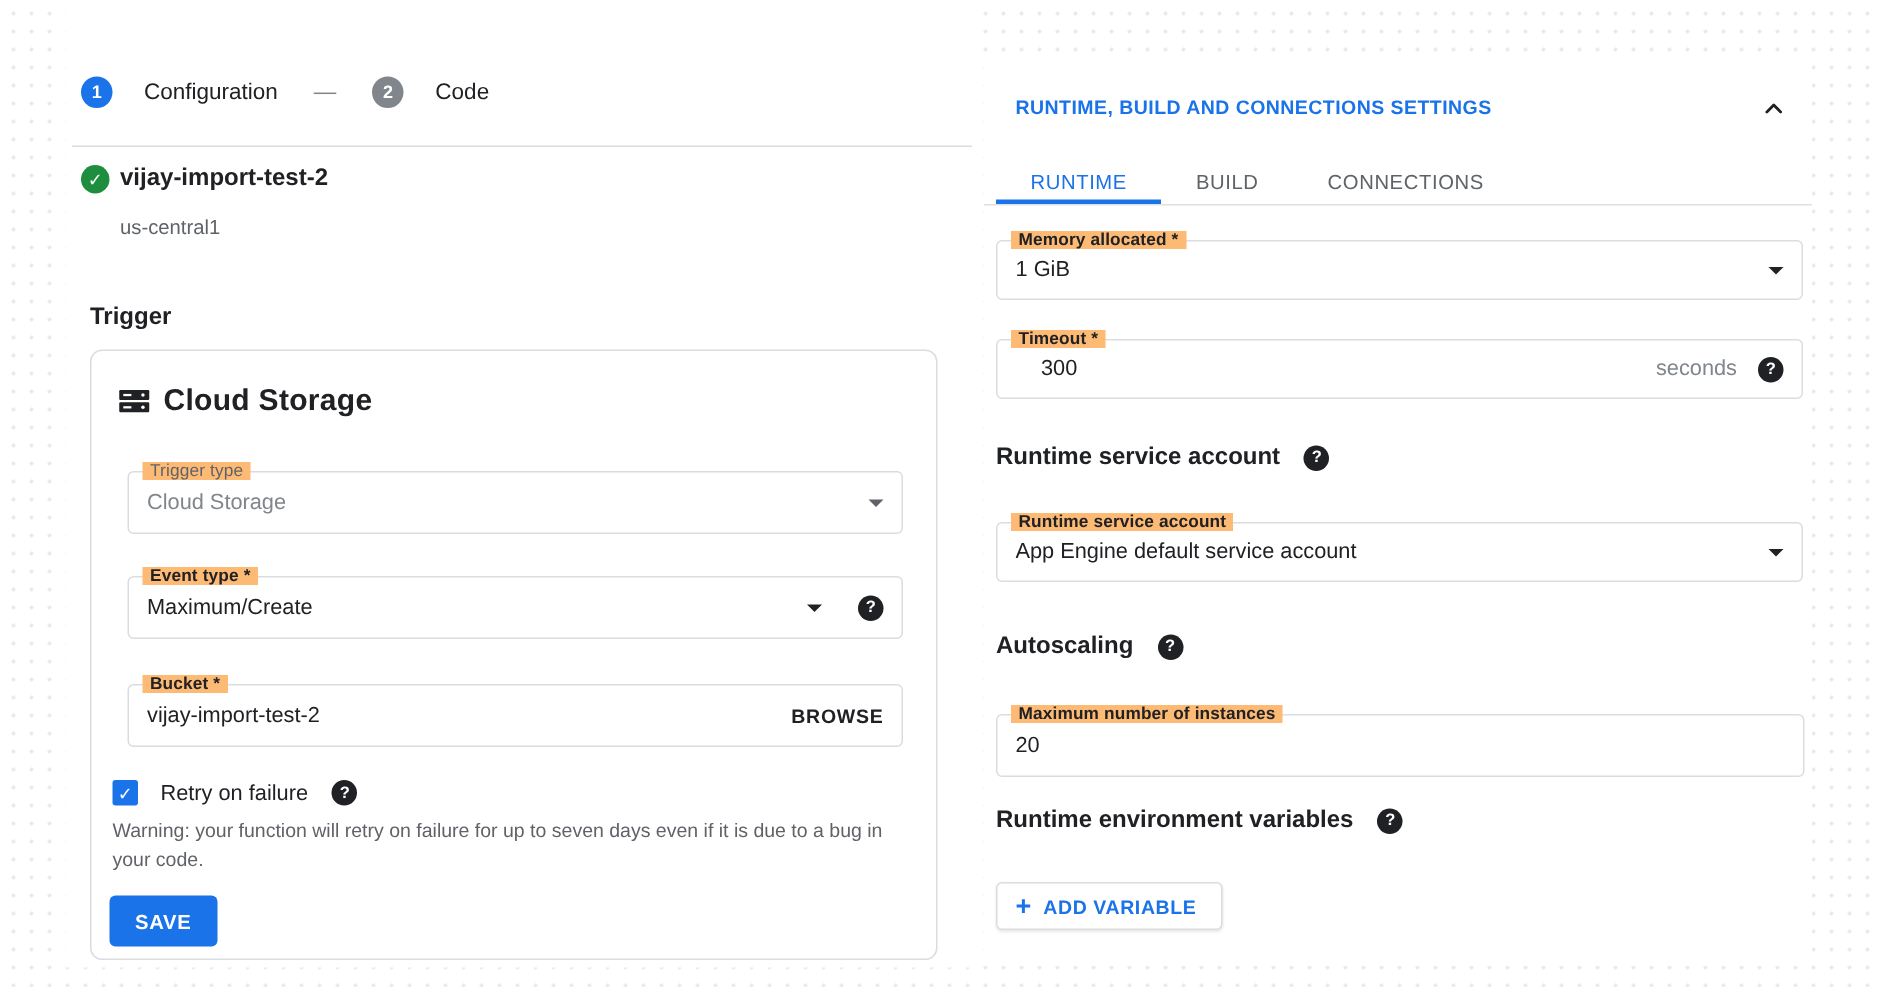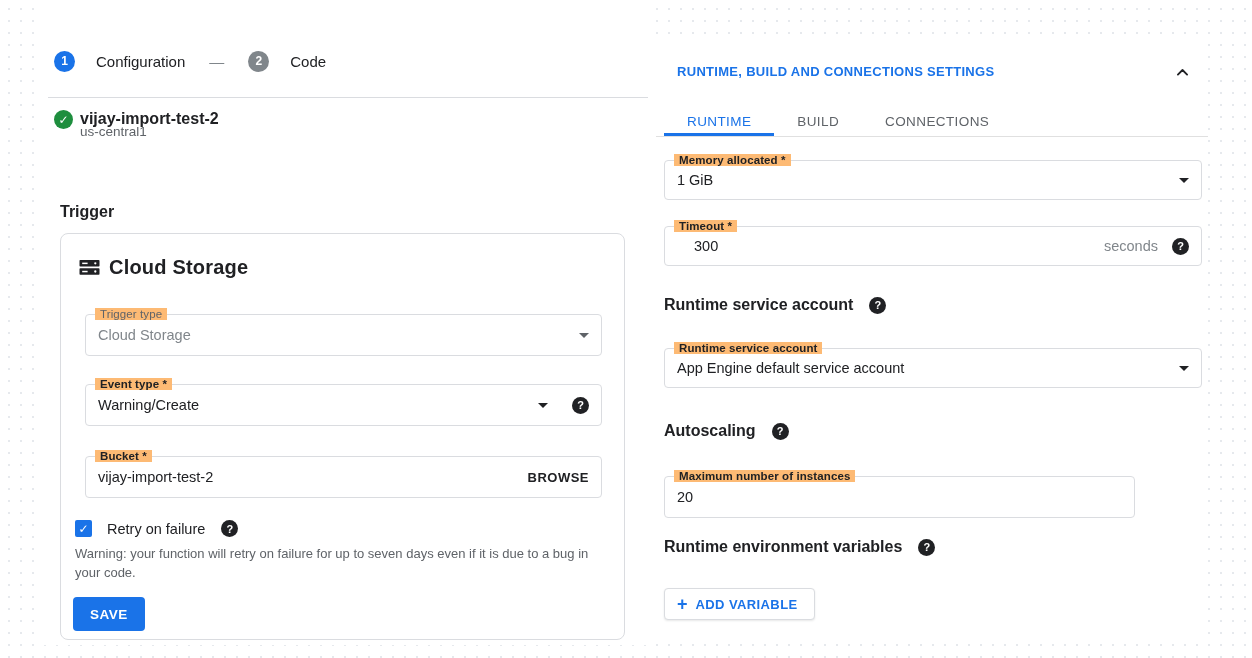--- a/index.html
+++ b/index.html
@@ -18,21 +18,21 @@
   .step-blue{background:#1a73e8;}
   .step-gray{background:#80868b;}
   .step-label{font-size:15px;color:#202124;margin-left:21px;}
   .step-sep{color:#80868b;font-size:15px;margin:0 24px 0 24px;}
   .divider{position:absolute;left:4px;right:0;top:97px;height:1px;background:#dadce0;}
 
   
   .fn-check{position:absolute;left:10px;top:110px;width:19px;height:19px;border-radius:50%;
     background:#1e8e3e;color:#fff;font-size:12px;font-weight:bold;display:flex;align-items:center;justify-content:center;}
   .fn-name{position:absolute;left:36px;top:110px;font-size:16px;font-weight:bold;color:#202124;}
-  .fn-region{position:absolute;left:36px;top:124px;font-size:13.5px;color:#5f6368;}
+  .fn-region{position:absolute;left:36px;top:144px;font-size:13.5px;color:#5f6368;}
   .trigger-heading{position:absolute;left:16px;top:203px;font-size:16px;font-weight:bold;color:#202124;}
 
   
   .card{position:absolute;left:16px;top:233px;width:565px;height:407px;background:#fff;
     border:1px solid #dadce0;border-radius:8px;box-sizing:border-box;}
   .card-header{position:absolute;left:18px;top:22px;display:flex;align-items:center;}
   .card-title{font-size:20px;font-weight:bold;color:#202124;margin-left:9px;letter-spacing:.2px;}
 
   
   .field{position:absolute;border:1px solid #dadce0;border-radius:4px;background:#fff;
@@ -78,21 +78,21 @@
   .tabs{position:absolute;left:0;right:0;top:64px;height:31px;border-bottom:1px solid #e0e0e0;
     display:flex;align-items:stretch;padding-left:8px;box-sizing:border-box;}
   .tab{position:relative;display:flex;align-items:center;padding:0 23px;font-size:13.5px;
     font-weight:normal;letter-spacing:.4px;color:#5f6368;cursor:pointer;}
   .tab.active{color:#1a73e8;}
   .tab.active::after{content:"";position:absolute;left:0;right:0;bottom:0;height:3px;background:#1a73e8;}
 
   .f-memory{left:8px;top:118px;width:538px;height:40px;}
   .f-timeout{left:8px;top:184px;width:538px;height:40px;padding-left:29px;}
   .f-rsa{left:8px;top:306px;width:538px;height:40px;}
-  .f-maxinst{left:8px;top:434px;width:471px;height:42px;}
+  .f-maxinst{left:8px;top:434px;width:539px;height:42px;}
   .section-heading{position:absolute;left:8px;display:flex;align-items:center;gap:16px;
     font-size:16px;font-weight:bold;color:#202124;}
   .h-rsa{top:254px;}
   .h-autoscaling{top:380px;}
   .h-env{top:496px;}
   .btn-add{position:absolute;left:8px;top:546px;height:32px;display:flex;align-items:center;gap:8px;
     padding:0 16px 0 12px;background:#fff;border:1px solid #dadce0;border-radius:4px;cursor:pointer;
     font-family:inherit;box-shadow:0 1px 2px rgba(60,64,67,.12);}
   .btn-add .plus{color:#1a73e8;font-size:18px;font-weight:bold;line-height:1;}
   .btn-add .add-label{color:#1a73e8;font-size:13px;font-weight:bold;letter-spacing:.4px;}
@@ -137,21 +137,21 @@
       </div>
 
       <div class="field disabled f-trigger-type">
         <span class="flabel">Trigger type</span>
         <span class="fvalue">Cloud Storage</span>
         <span class="arrow gray"></span>
       </div>
 
       <div class="field f-event-type">
         <span class="flabel">Event type *</span>
-        <span class="fvalue">Warning/Create</span>
+        <span class="fvalue">Maximum/Create</span>
         <span class="arrow"></span>
         <span class="sp24"></span>
         <span class="help">?</span>
       </div>
 
       <div class="field f-bucket">
         <span class="flabel">Bucket *</span>
         <input class="txt" value="vijay-import-test-2" style="">
         <span class="browse">BROWSE</span>
       </div>

